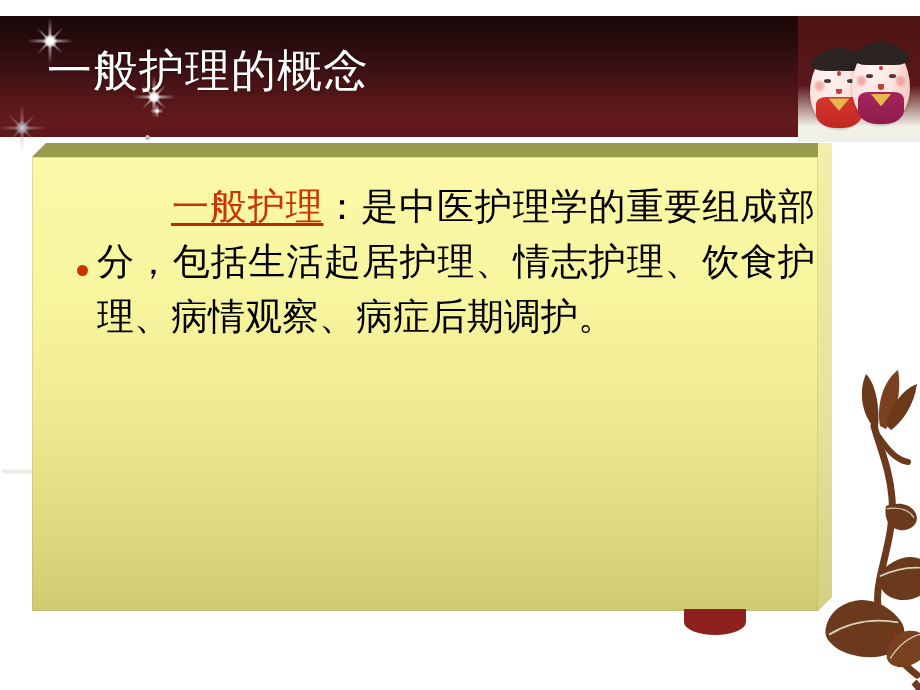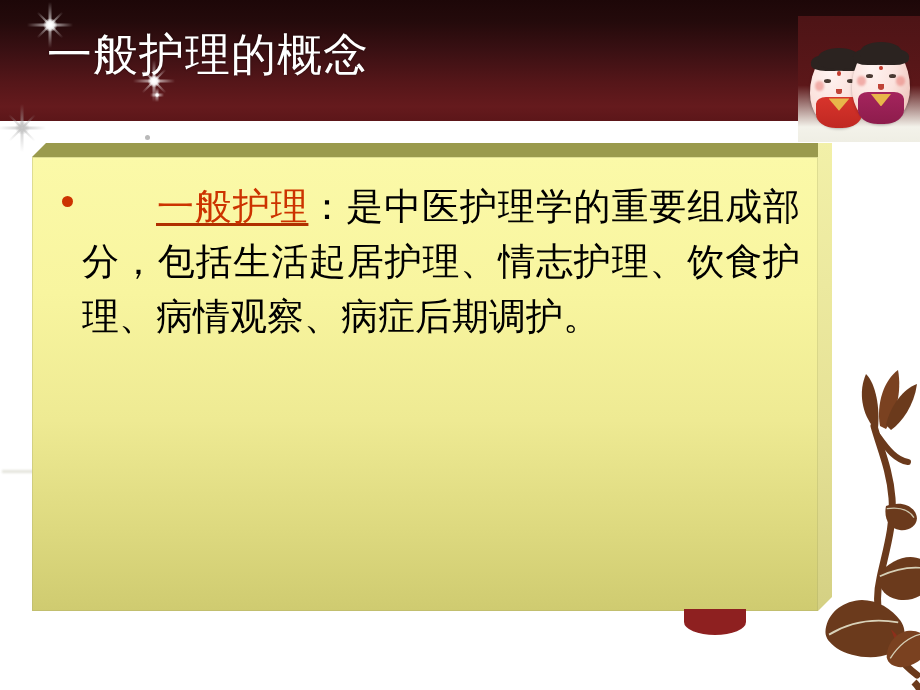--- a/index.html
+++ b/index.html
@@ -12,21 +12,21 @@
     width: 920px;
     height: 690px;
     background: #ffffff;
     overflow: hidden;
     font-family: "Liberation Serif", "DejaVu Serif", serif;
   }
 
   
   #header {
     position: absolute;
-    left: 0; top: 0;
+    left: 0; top: 16px;
     width: 920px;
     height: 121px;
     background: linear-gradient(180deg,
         #1d0708 0%,
         #240a0b 18%,
         #3a1013 42%,
         #551619 68%,
         #651a1d 88%,
         #5c1619 100%);
     overflow: hidden;
@@ -228,24 +228,24 @@
     top: 609px;
     width: 62px;
     height: 26px;
     border-radius: 0 0 62px 62px / 0 0 26px 26px;
     background: #8e2020;
   }
 
   
   .para {
     position: absolute;
-    left: 20px;
+    left: 35px;
     width: 748px;
     display: flex;
-    align-items: flex-start;
+    align-items: center;
   }
   #para-1 { top: 22px; }
   #para-2 { top: 192px; }
 
   .bullet {
     flex: 0 0 auto;
     width: 16px;
     margin-top: 17px;
     margin-left: 10px;
     font-size: 0;

